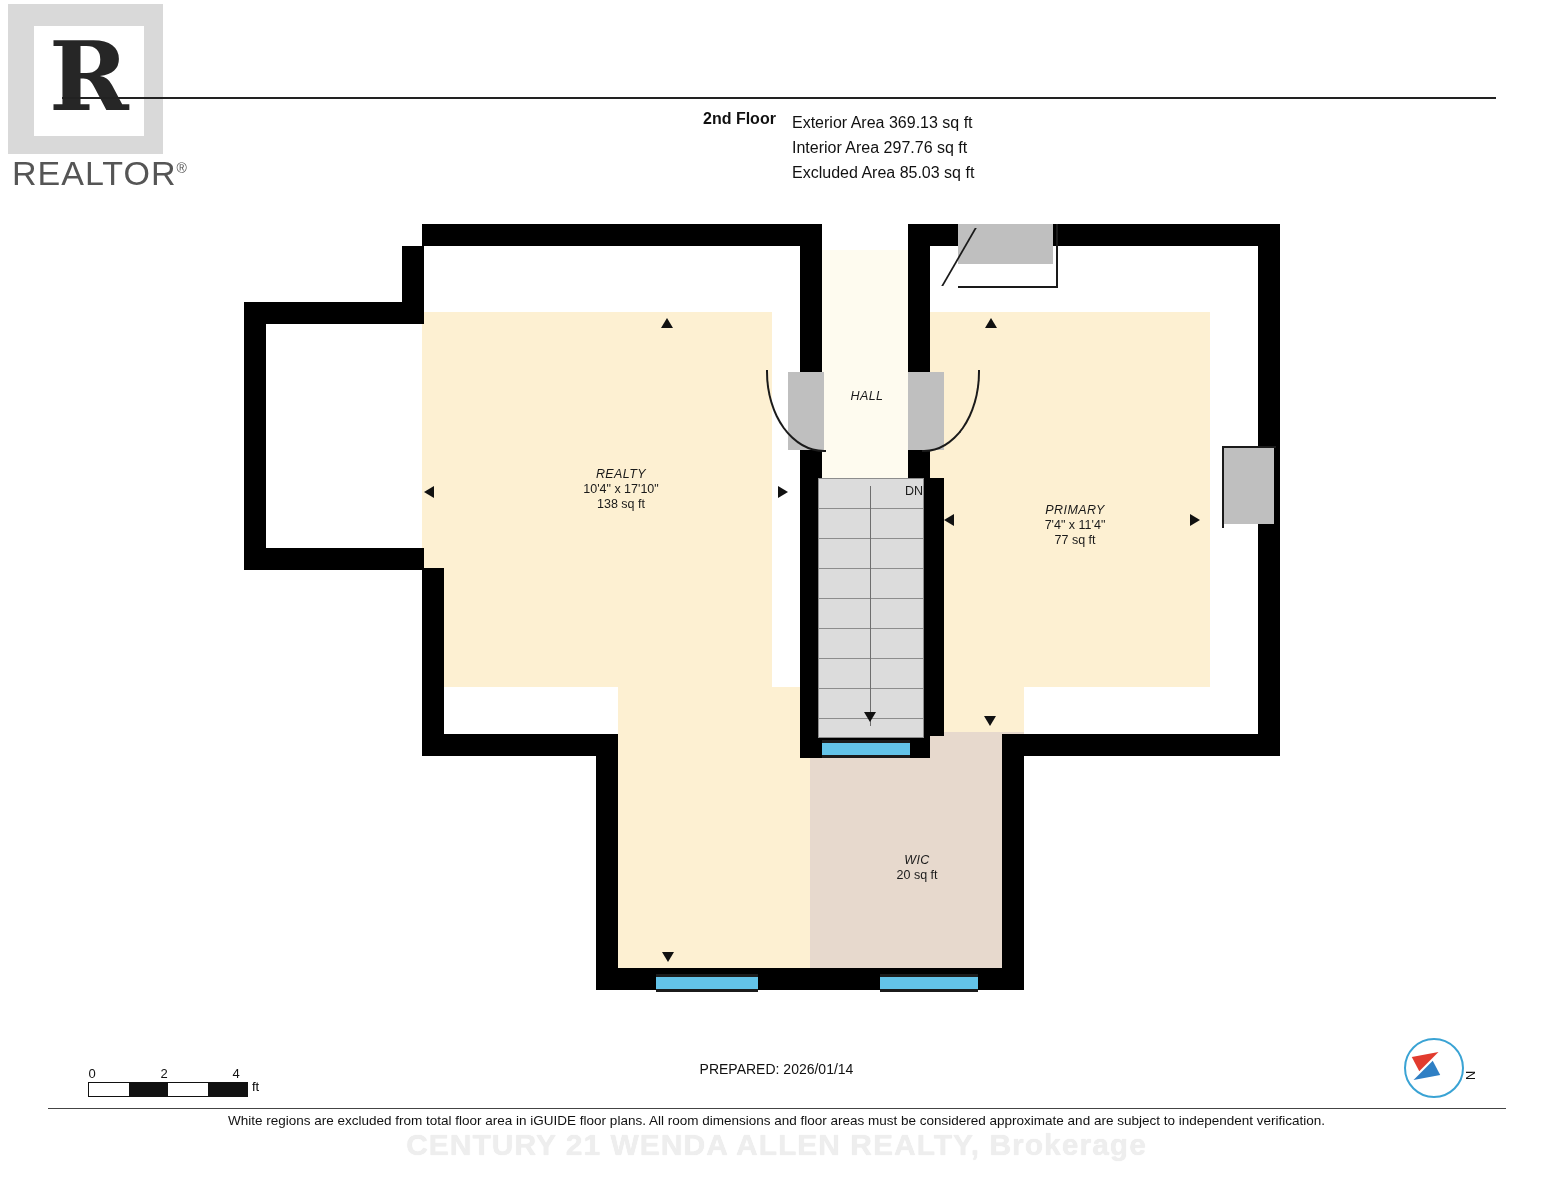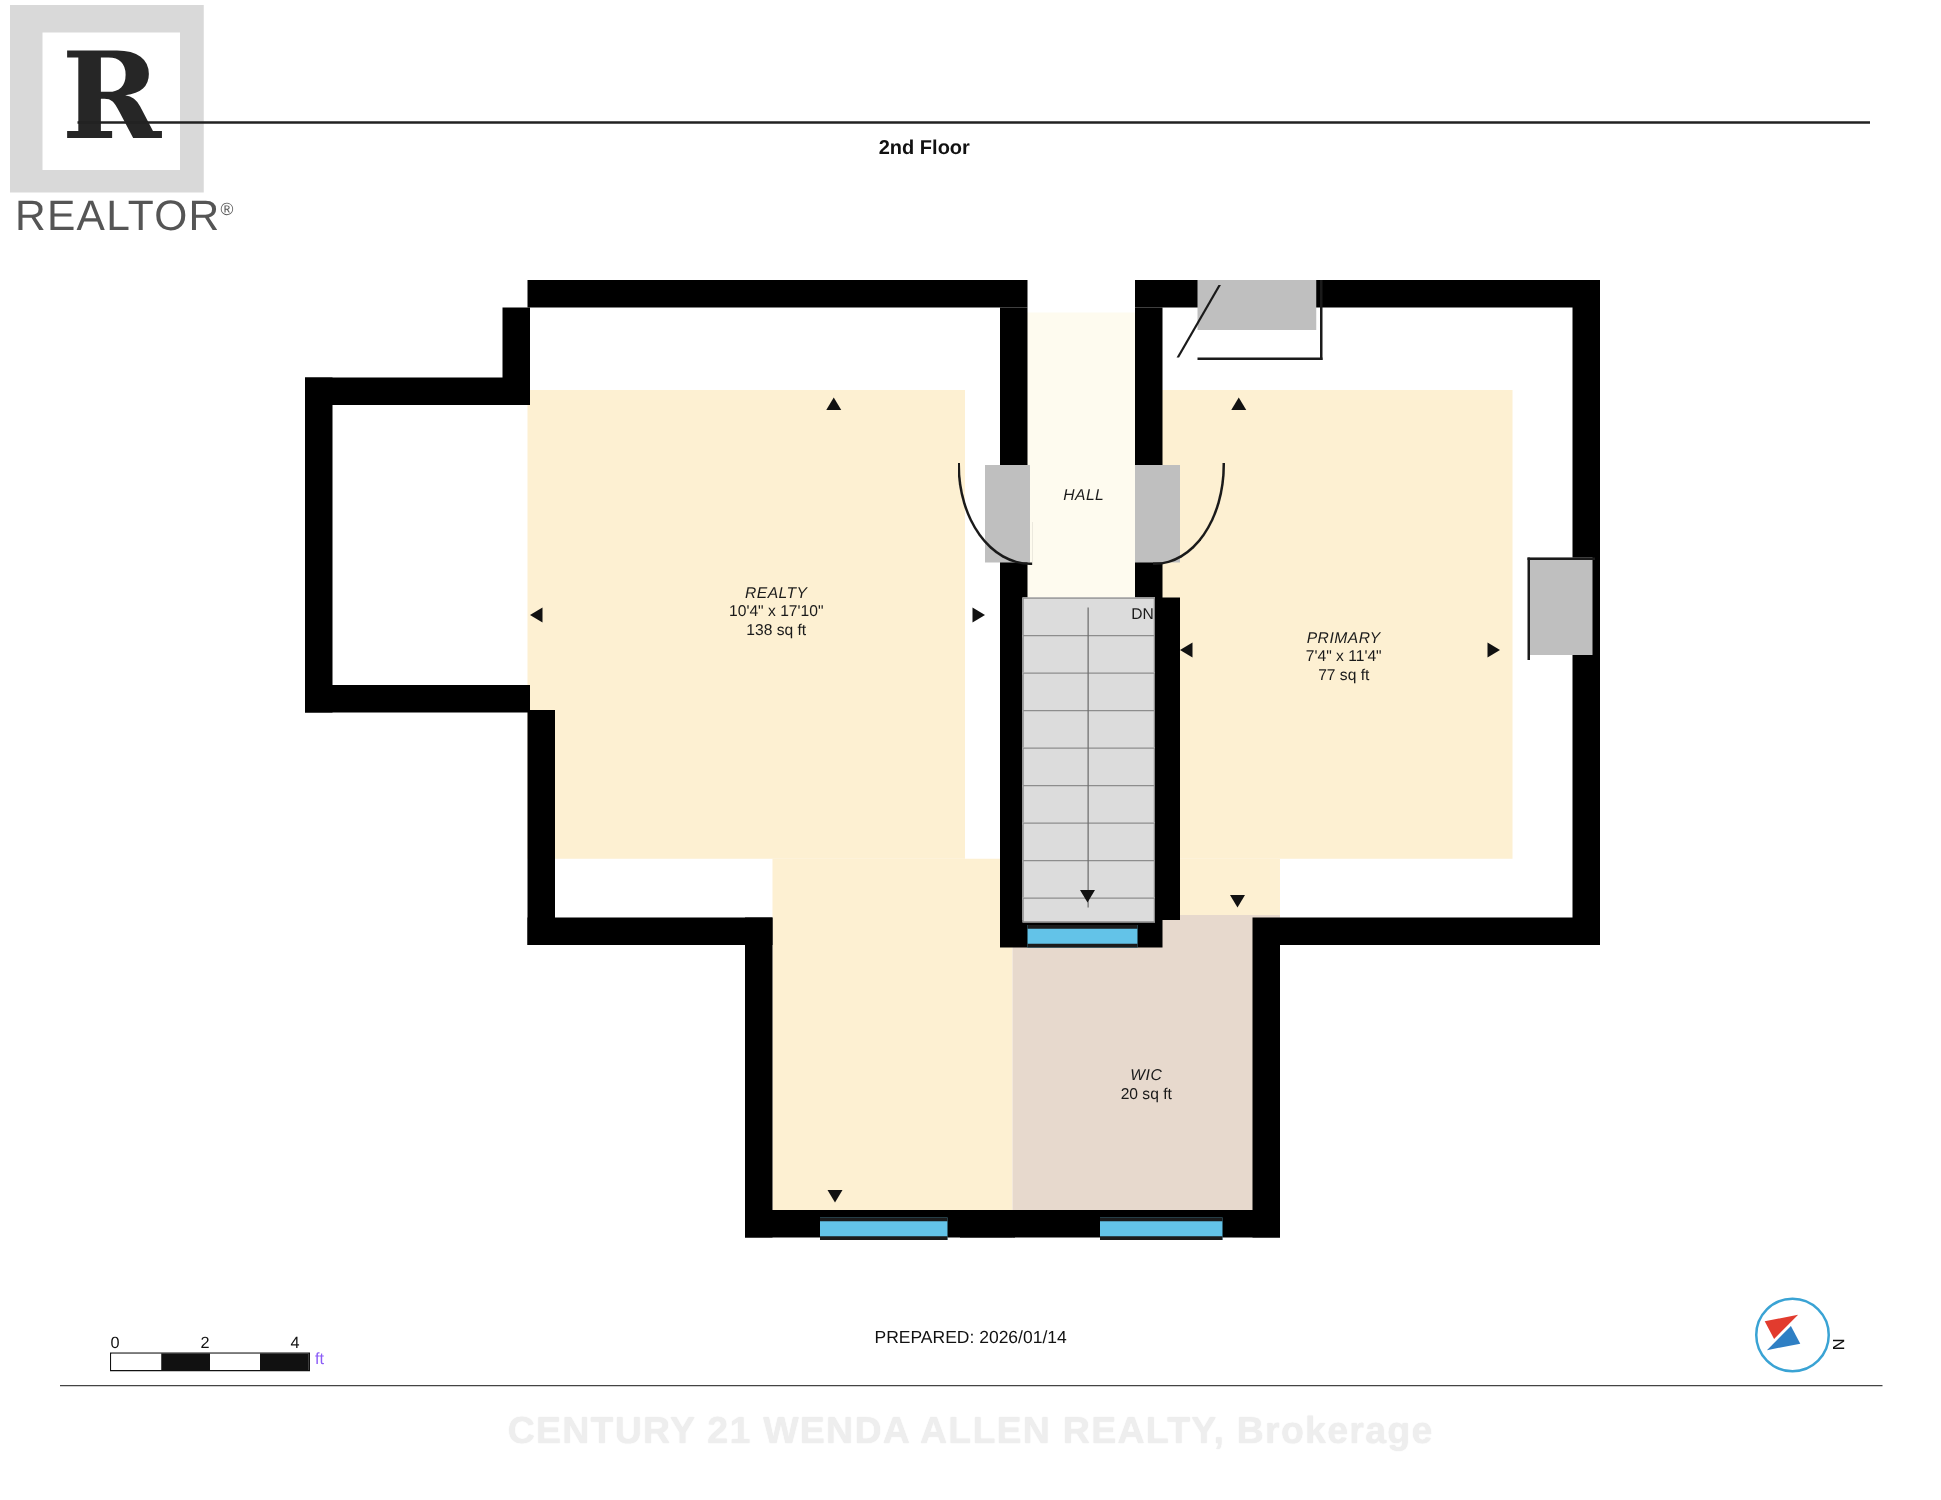--- a/index.html
+++ b/index.html
@@ -73,21 +73,21 @@
   .ar-right{border-top:6px solid transparent;border-bottom:6px solid transparent;border-left:10px solid #111;}
 
   
   .scalebar{position:absolute;left:88px;top:1066px;width:160px;}
   .scale-nums{position:relative;height:16px;}
   .scale-nums span{position:absolute;font-size:13px;color:#111;transform:translateX(-50%);}
   .scale-bar{position:relative;height:13px;border:1px solid #111;display:flex;}
   .scale-bar i{display:block;height:100%;flex:1;}
   .scale-bar i:nth-child(odd){background:#ffffff;}
   .scale-bar i:nth-child(even){background:#111;}
-  .scale-unit{position:absolute;left:164px;top:1079px;font-size:13px;color:#8b5cf6;}
+  .scale-unit{position:absolute;left:164px;top:1079px;font-size:13px;color:#000000;}
 
   .prepared{position:absolute;left:0;top:1061px;width:1553px;text-align:center;font-size:14px;color:#111;}
 
   .compass{position:absolute;left:1404px;top:1038px;width:56px;height:56px;border-radius:50%;
     background:#ffffff;border:2px solid #3aa3d4;overflow:hidden;}
   .compass .n-red{position:absolute;left:8px;top:10px;width:0;height:0;
     border-left:26px solid #e23b2e;border-top:8px solid transparent;border-bottom:8px solid transparent;
     transform:rotate(-28deg);}
   .compass .s-blue{position:absolute;left:6px;top:26px;width:0;height:0;
     border-right:26px solid #2f7fc4;border-top:8px solid transparent;border-bottom:8px solid transparent;
@@ -112,20 +112,25 @@
     <div class="rbox">
       <span>R</span>
     </div>
     <div class="rword">
       <span>REALTOR</span><sup>®</sup>
     </div>
   </div>
 
   <div class="title-rule"></div>
   <div class="floor-label">2nd Floor</div>
+  <div class="areas">
+    <div>Exterior Area 369.13 sq ft</div>
+    <div>Interior Area 297.76 sq ft</div>
+    <div>Excluded Area 85.03 sq ft</div>
+  </div>
 
   <div class="plan">
 
     <div class="shape fill-cream" style="left:422px;top:312px;width:350px;height:375px;"></div>
     <div class="shape fill-cream" style="left:618px;top:687px;width:192px;height:298px;"></div>
 
     <div class="shape fill-lcream" style="left:810px;top:250px;width:110px;height:240px;"></div>
 
     <div class="shape fill-cream" style="left:920px;top:312px;width:290px;height:375px;"></div>
     <div class="shape fill-cream" style="left:920px;top:687px;width:104px;height:45px;"></div>
@@ -236,14 +241,15 @@
 
   <div class="prepared">PREPARED: 2026/01/14</div>
 
   <div class="compass">
     <div class="n-red"></div>
     <div class="s-blue"></div>
   </div>
   <div class="compass-n">N</div>
 
   <div class="disclaimer-rule"></div>
+  <div class="disclaimer">White regions are excluded from total floor area in iGUIDE floor plans. All room dimensions and floor areas must be considered approximate and are subject to independent verification.</div>
   <div class="watermark">CENTURY 21 WENDA ALLEN REALTY, Brokerage</div>
 </div>
 
 </body></html>

